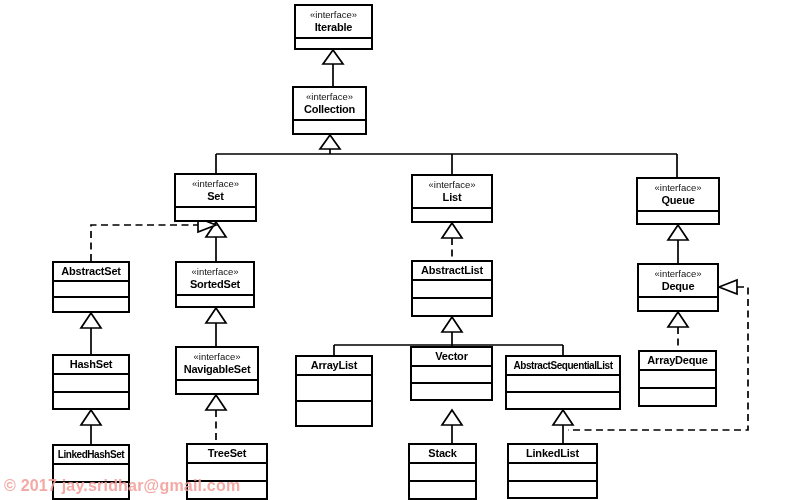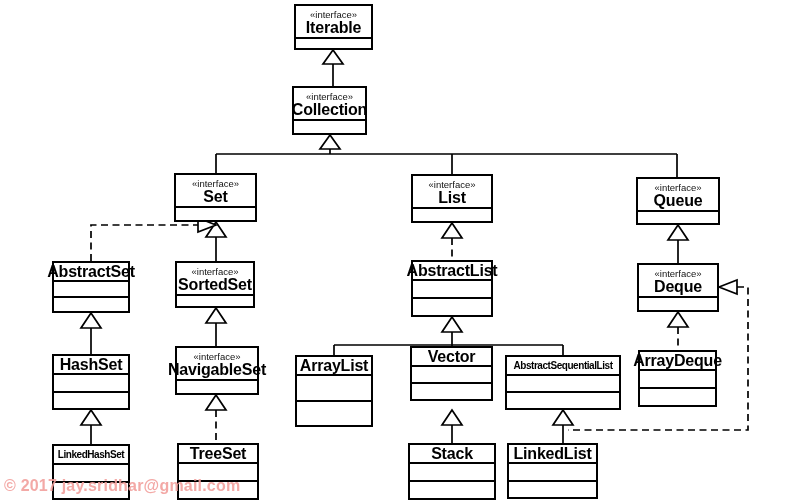--- a/index.html
+++ b/index.html
@@ -5,21 +5,21 @@
   html,body{margin:0;padding:0;background:#fff;}
   .canvas{position:relative;width:800px;height:500px;background:#ffffff;overflow:hidden;
           font-family:"Liberation Sans",sans-serif;}
   svg.wires{position:absolute;left:0;top:0;width:800px;height:500px;pointer-events:none;}
   .node{position:absolute;box-sizing:border-box;border:2px solid #000;background:#fff;
         display:flex;flex-direction:column;}
   .title{display:flex;flex-direction:column;align-items:center;justify-content:center;
          flex:0 0 15px;padding:1px 16px;}
   .iface .title{flex:0 0 29px;}
   .stereo{font-size:9.5px;font-weight:400;color:#111;line-height:12px;white-space:nowrap;}
-  .cname{font-size:16px;font-weight:700;color:#000;line-height:13px;
+  .cname{font-size:11px;font-weight:700;color:#000;line-height:13px;
          letter-spacing:-0.2px;white-space:nowrap;}
   .abstract .cname{}
   .tight .cname{font-size:10px;letter-spacing:-0.45px;}
   .compartment{border-top:2px solid #000;flex:1 1 auto;}
   .watermark{position:absolute;left:4px;top:477px;font-size:16px;font-weight:700;
              color:#f2a09d;letter-spacing:0.2px;white-space:nowrap;z-index:5;opacity:0.9;}
 </style>
 </head>
 <body>
 
@@ -226,29 +226,29 @@
   </div>
 
   <div class="node cls tight" style="left:52px;top:444px;width:78px;height:56px">
     <div class="title">
       <span class="cname">LinkedHashSet</span>
     </div>
     <div class="compartment"></div>
     <div class="compartment"></div>
   </div>
 
-  <div class="node cls" style="left:177px;top:443px;width:82px;height:57px">
+  <div class="node cls" style="left:186px;top:443px;width:82px;height:57px">
     <div class="title">
       <span class="cname">TreeSet</span>
     </div>
     <div class="compartment"></div>
     <div class="compartment"></div>
   </div>
 
-  <div class="node cls" style="left:408px;top:443px;width:88px;height:57px">
+  <div class="node cls" style="left:408px;top:443px;width:69px;height:57px">
     <div class="title">
       <span class="cname">Stack</span>
     </div>
     <div class="compartment"></div>
     <div class="compartment"></div>
   </div>
 
   <div class="node cls" style="left:507px;top:443px;width:91px;height:56px">
     <div class="title">
       <span class="cname">LinkedList</span>

